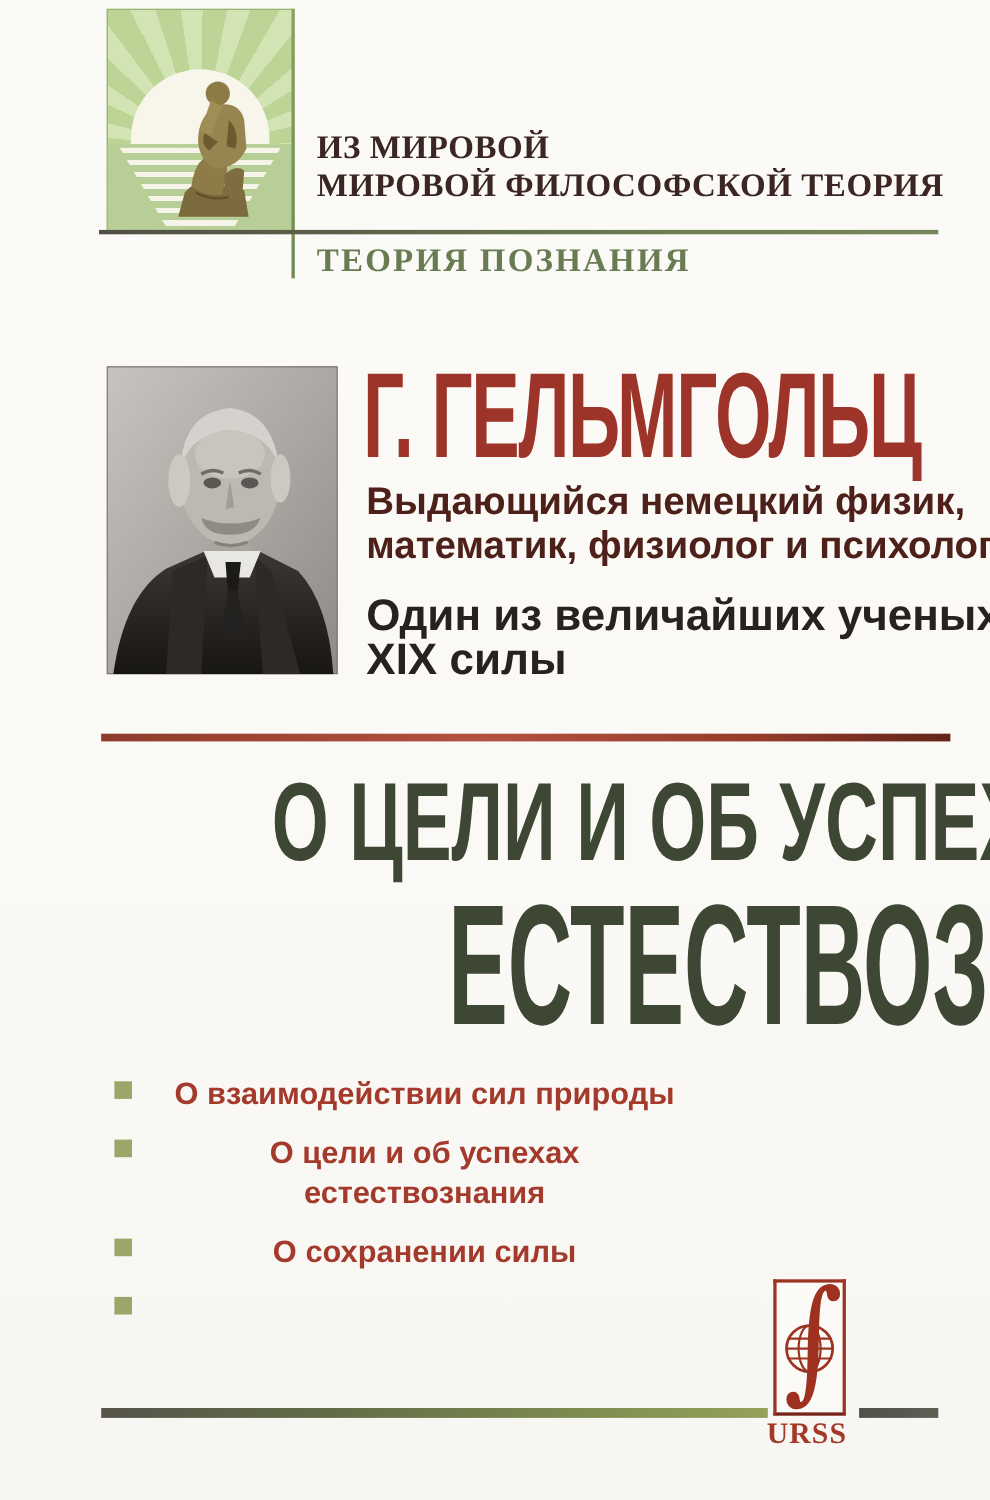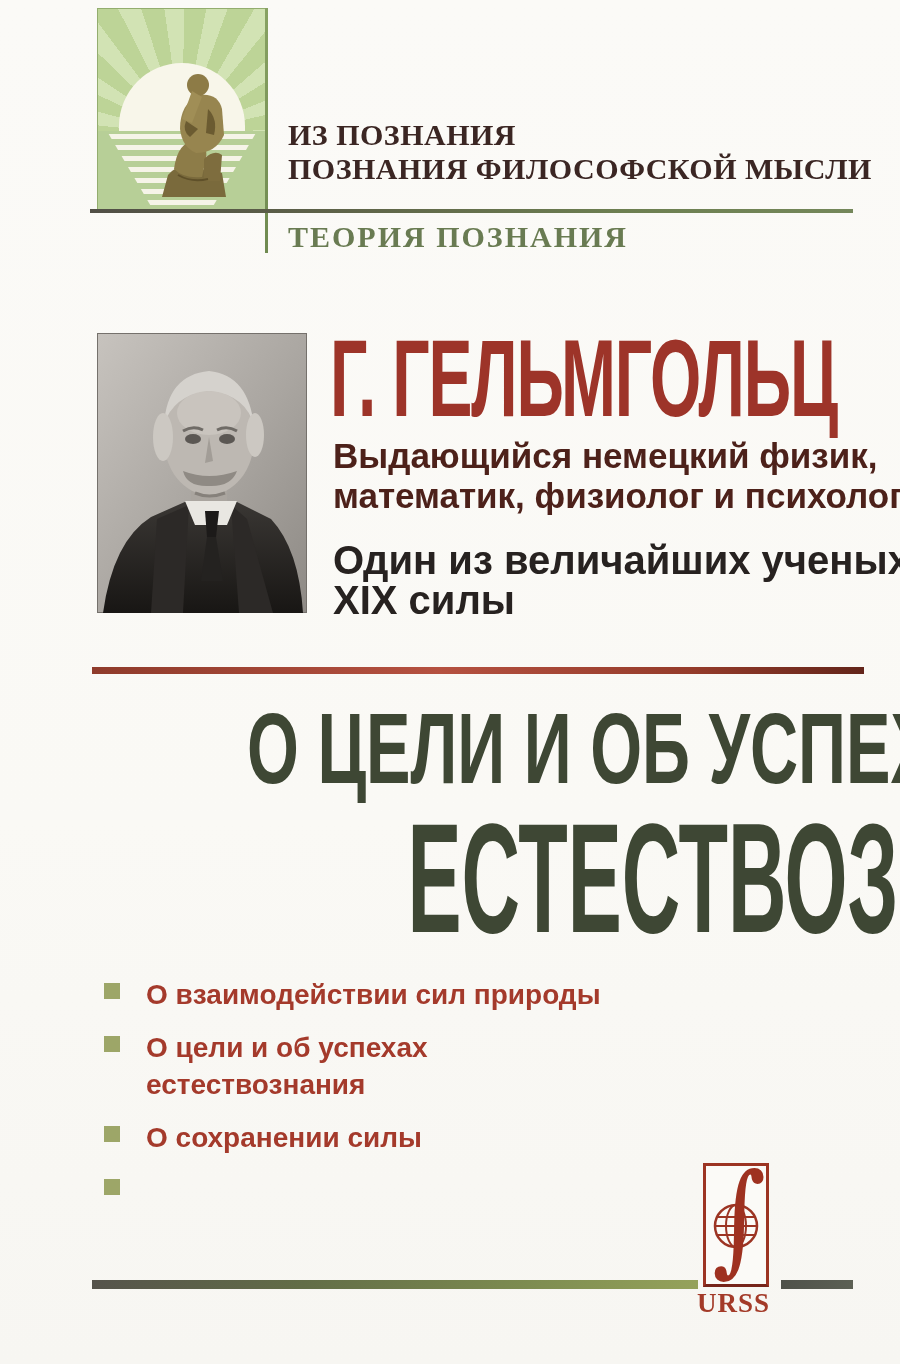--- a/index.html
+++ b/index.html
@@ -55,21 +55,21 @@
   .title-l{left:46px;width:854px;text-align:center;white-space:nowrap;color:#3e4734;}
   .title-l .scale{display:inline-block;transform-origin:center;font-weight:bold;}
   .title-l1{top:696px;height:104px;line-height:104px;}
   .title-l1 .scale{font-size:101px;transform:scale(.66,1);letter-spacing:0px;}
   .title-l2{top:802px;height:152px;line-height:152px;}
   .title-l2 .scale{font-size:156px;transform:scale(.52,1);letter-spacing:0px;}
 
   
   .toc{left:104px;top:976px;list-style:none;margin:0;padding:0;}
   .toc li{position:relative;padding-left:42px;margin-bottom:16px;
-    font-weight:bold;font-size:28px;line-height:37px;color:#a43a2b;max-width:480px;}
+    font-weight:bold;font-size:28px;line-height:37px;color:#a43a2b;max-width:480px;text-align:center;}
   .toc li .bullet{position:absolute;left:0;top:7px;width:16px;height:16px;background:#9da668;}
 
   
   .urss-box{left:703px;top:1163px;width:66px;height:124px;box-sizing:border-box;
     border:3px solid #9c3423;border-bottom-color:#76241a;background:#fbfaf7;}
   .urss-globe{position:absolute;left:6px;top:36px;width:48px;height:48px;}
   .urss-int{position:absolute;left:0;top:-8px;width:60px;height:130px;text-align:center;
     font-family:"DejaVu Serif","DejaVu Sans",serif;font-size:132px;line-height:130px;
     color:#9e3120;transform:scale(.78,.92);transform-origin:center top;}
   .urss-name{left:697px;top:1288px;width:78px;
@@ -100,22 +100,22 @@
       <path d="M38,58 Q34,68 42,74 L50,66 Z" fill="#6b5b31"></path>
       <path d="M60,46 Q70,56 66,72 L58,70 Z" fill="#6b5b31"></path>
       <path d="M30,112 Q44,120 60,116" stroke="#5f5029" stroke-width="2" fill="none"></path>
     </svg>
   </div>
 
   <div class="abs v-line"></div>
   <div class="abs h-line"></div>
 
   <div class="abs series">
-    <div>ИЗ ПОЗНАНИЯ</div>
-    <div>ПОЗНАНИЯ ФИЛОСОФСКОЙ МЫСЛИ</div>
+    <div>ИЗ МИРОВОЙ</div>
+    <div>МИРОВОЙ ФИЛОСОФСКОЙ ТЕОРИЯ</div>
   </div>
   <div class="abs subseries">ТЕОРИЯ ПОЗНАНИЯ</div>
 
   <svg class="abs portrait" viewBox="0 0 210 280" xmlns="http://www.w3.org/2000/svg">
     <defs>
       <linearGradient id="pbg" x1="0" y1="0" x2="1" y2="1">
         <stop offset="0" stop-color="#c7c3be"></stop>
         <stop offset=".55" stop-color="#a9a5a0"></stop>
         <stop offset="1" stop-color="#8e8a85"></stop>
       </linearGradient>

